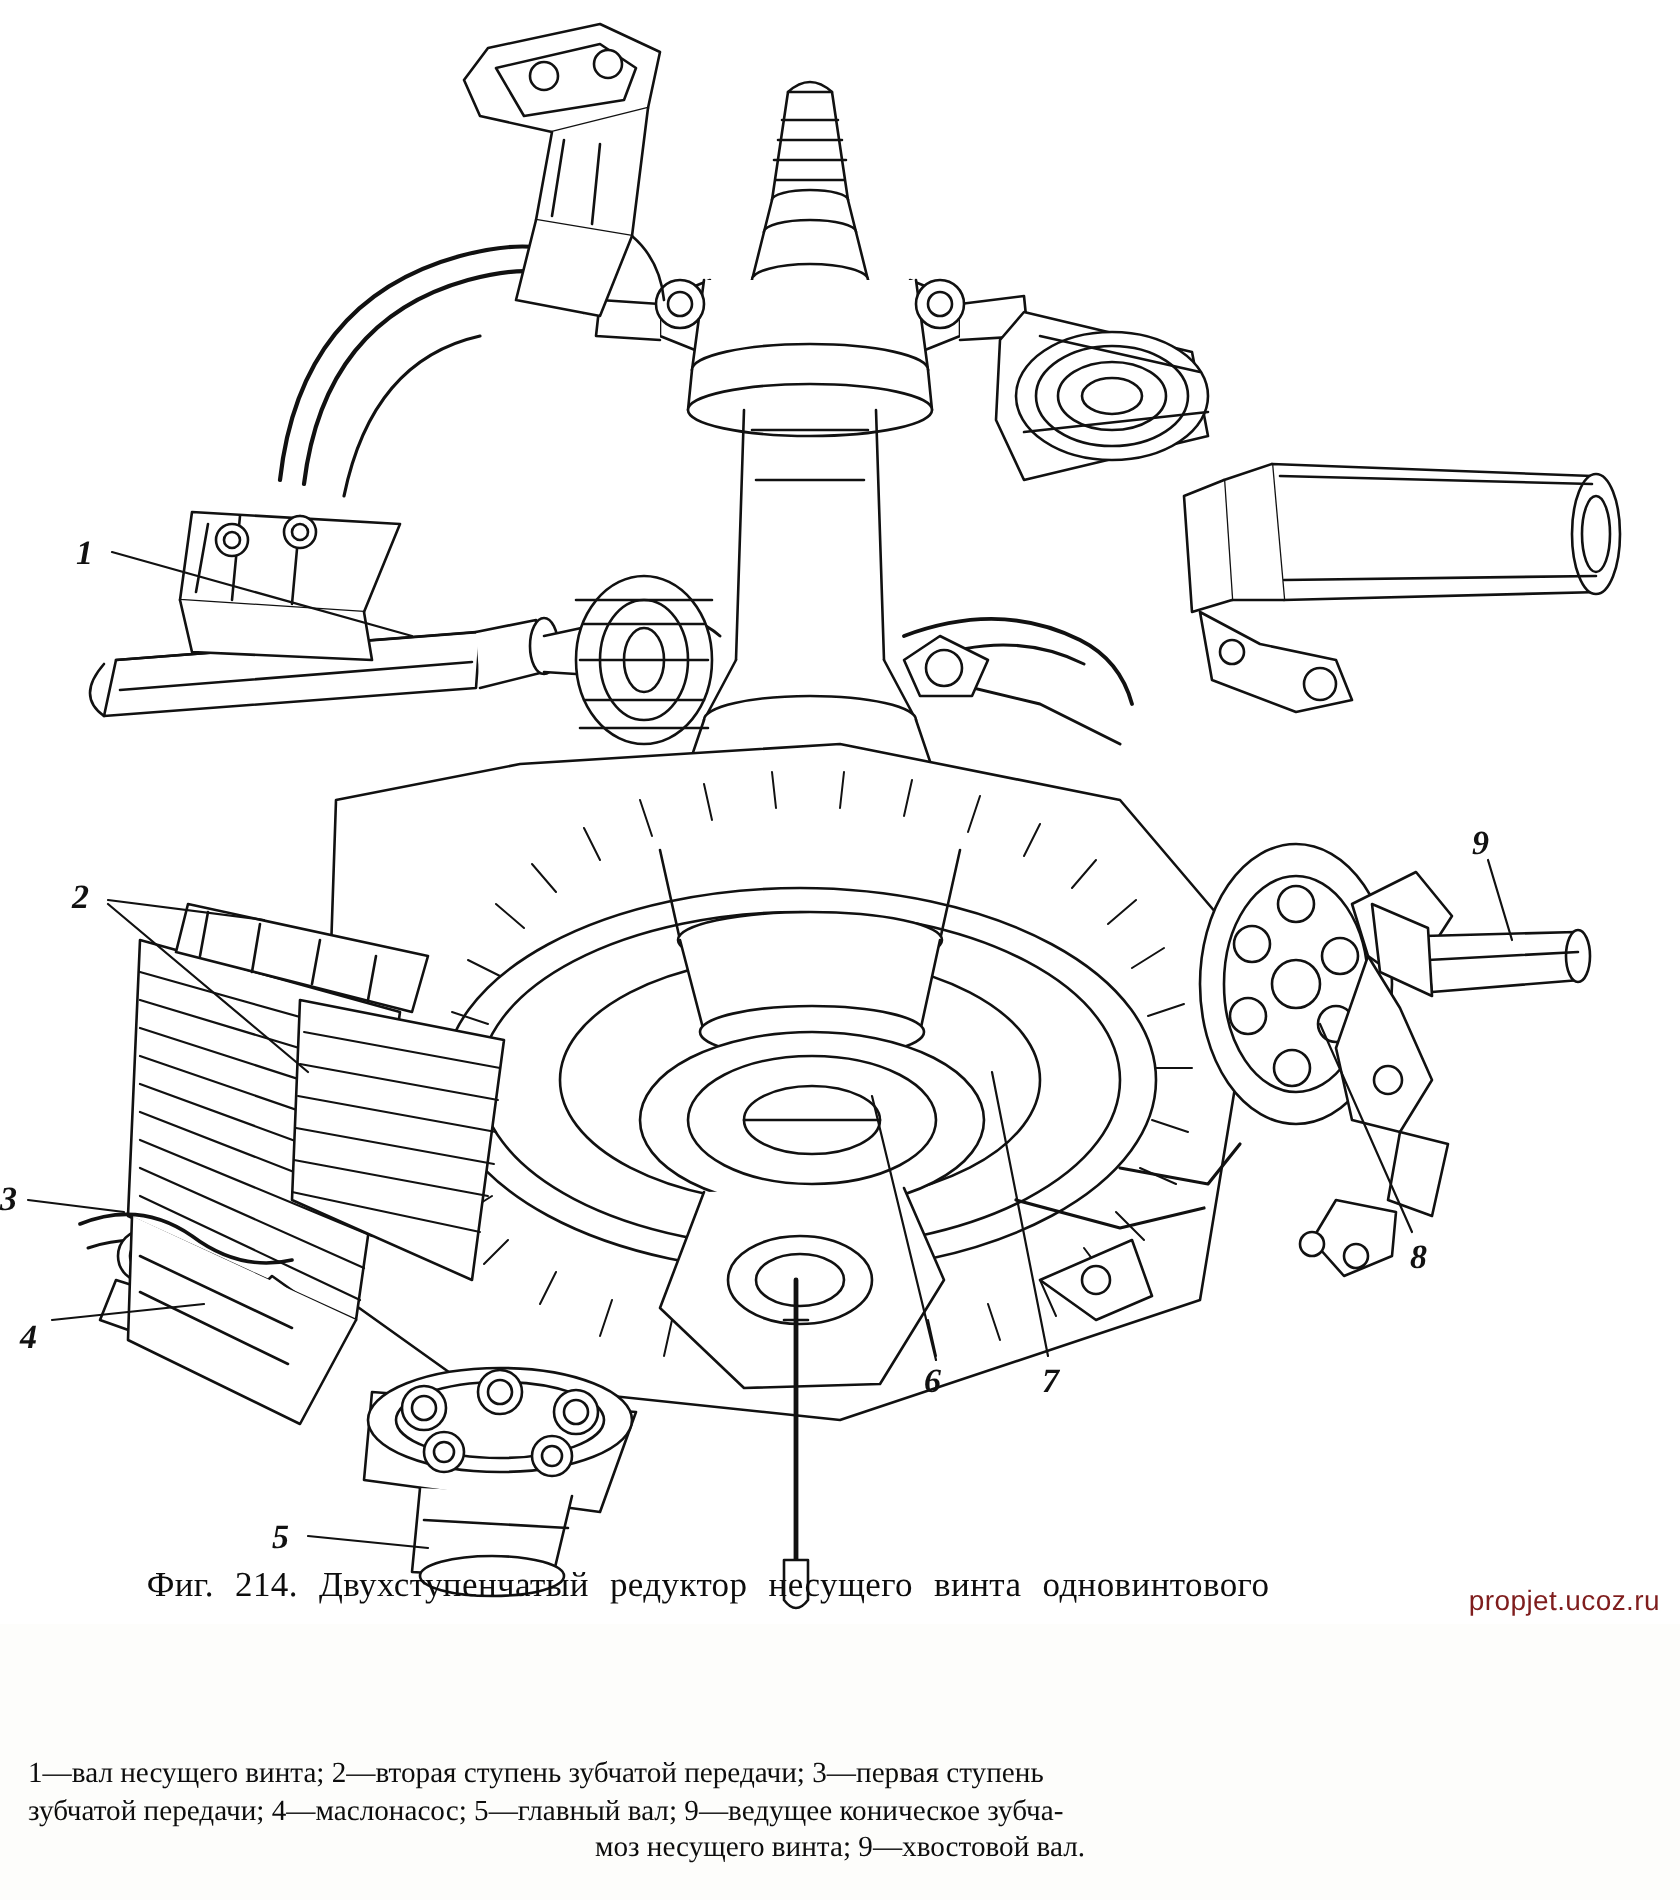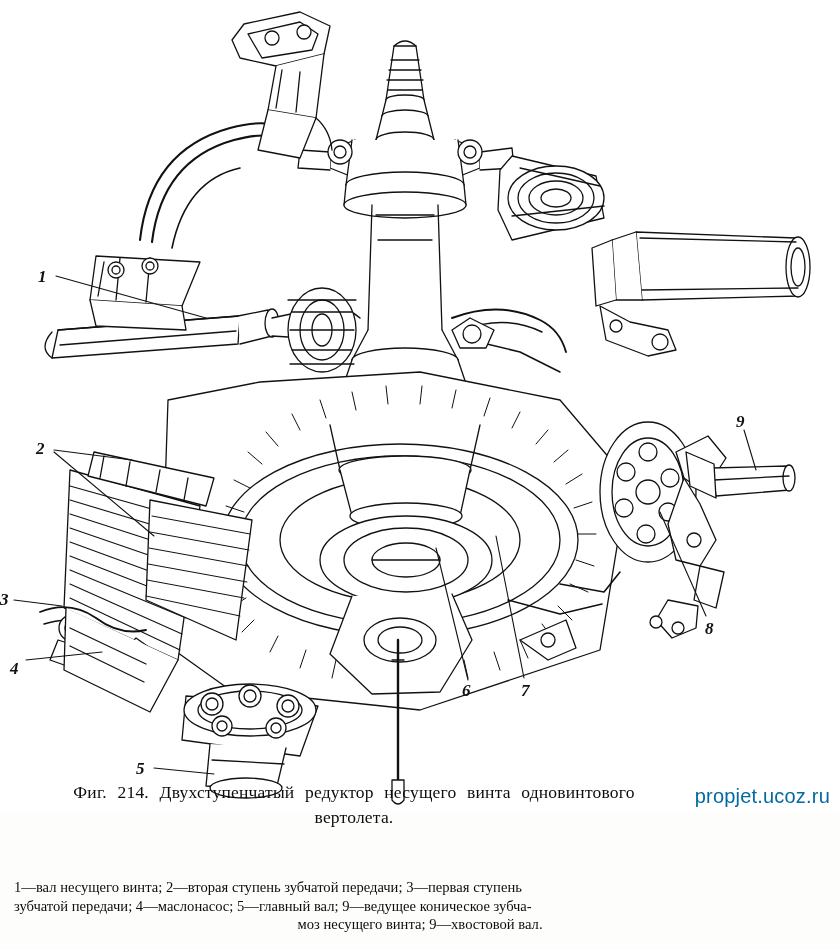--- a/index.html
+++ b/index.html
@@ -46,22 +46,22 @@
     color: #111111;
     line-height: 1;
     user-select: none;
   }
   
   #watermark {
     position: absolute;
     right: 10px;
     bottom: 4px;
     font-family: "Liberation Sans", sans-serif;
-    font-size: 20px;
-    color: #0369a1;
+    font-size: 14px;
+    color: #7f1d1d;
     letter-spacing: 0.2px;
   }
   
   #caption {
     position: absolute;
     left: 0;
     top: 780px;
     width: 708px;
     text-align: center;
     font-family: "Liberation Serif", serif;
@@ -351,21 +351,20 @@
     <span class="callout" style="left:462px; top:682px;">6</span>
     <span class="callout" style="left:521px; top:682px;">7</span>
     <span class="callout" style="left:705px; top:620px;">8</span>
     <span class="callout" style="left:736px; top:413px;">9</span>
 
     <span id="watermark">propjet.ucoz.ru</span>
   </div>
 
   <div id="caption">
     <span class="cap-line first">Фиг.  214.  Двухступенчатый  редуктор  несущего  винта  одновинтового</span>
-    <span class="cap-line">вертолета.</span>
   </div>
 
   <div id="legend">
     <span class="legend-text">1—вал  несущего  винта;   2—вторая  ступень  зубчатой  передачи;   3—первая  ступень</span>
     <span class="legend-text">зубчатой  передачи;  4—маслонасос;  5—главный  вал;  9—ведущее  коническое  зубча-</span>
     <span class="legend-text lastline">моз  несущего  винта;   9—хвостовой  вал.</span>
   </div>
 
 </div>
 

